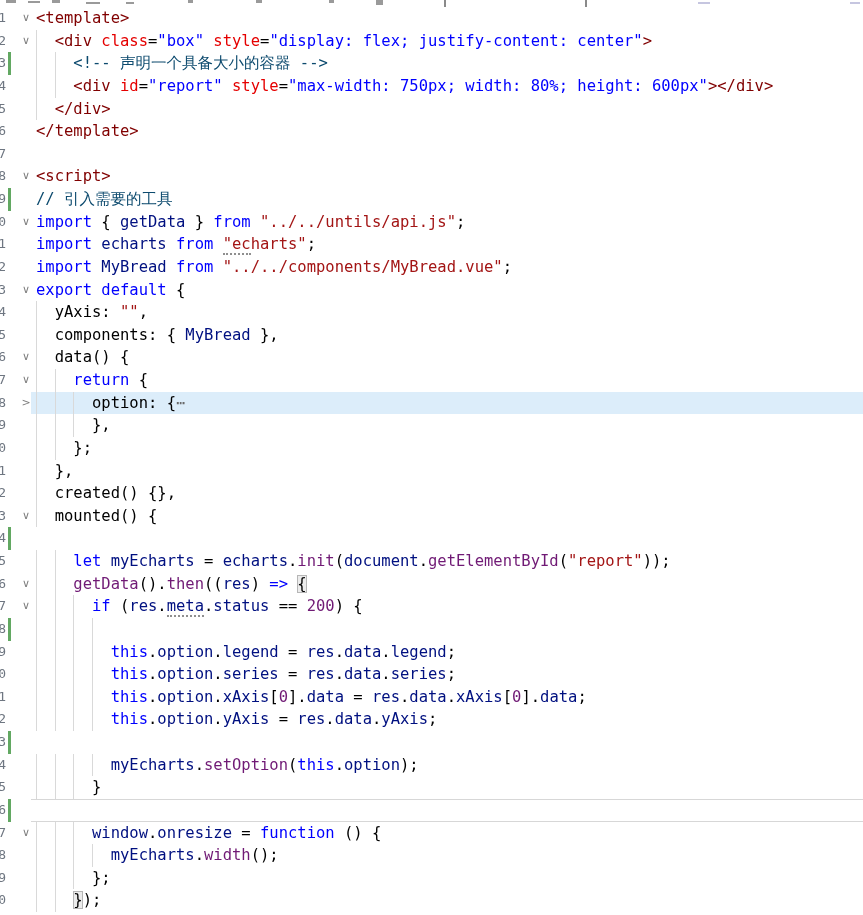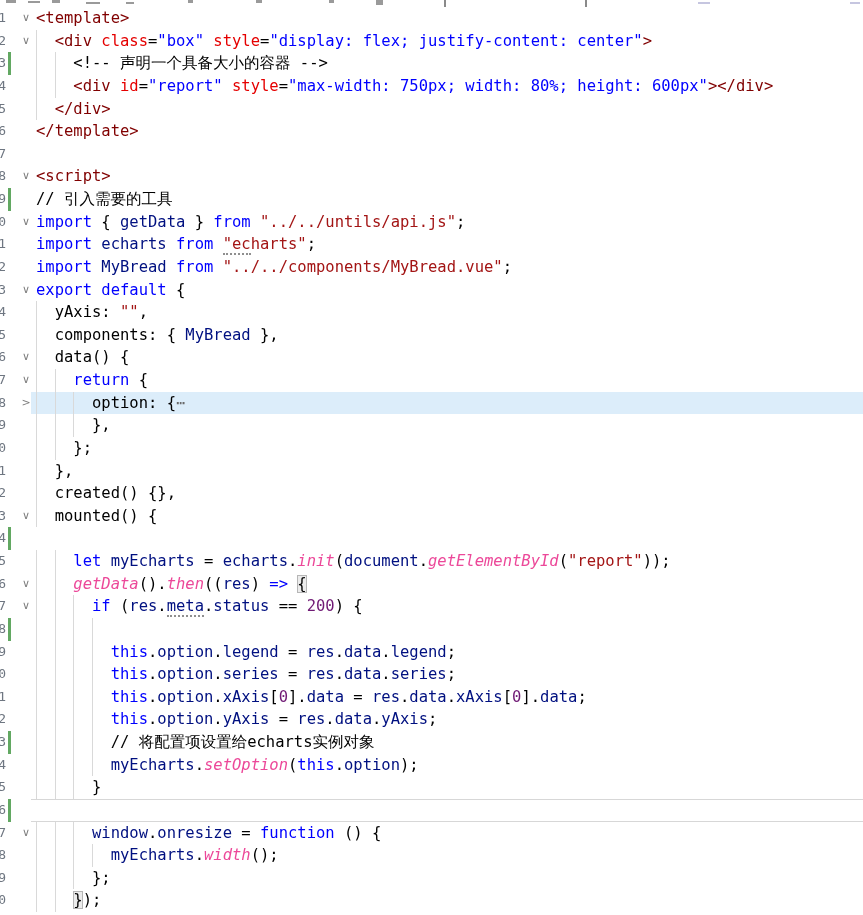--- a/index.html
+++ b/index.html
@@ -23,23 +23,23 @@
                    background:#dcedfa;z-index:0;}
   .hl-cur::before{content:"";position:absolute;left:31px;right:0;top:0;bottom:0;
                   border-top:1px solid #d7d7d7;border-bottom:1px solid #d7d7d7;
                   box-sizing:border-box;z-index:0;}
   
   .tk-kw{color:#0000ff;}
   .tk-tag{color:#800000;}
   .tk-attr{color:#e50000;}
   .tk-aval{color:#0000ff;}
   .tk-str{color:#a31515;}
-  .tk-com{color:#000000;}
+  .tk-com{color:#0c4a6e;}
   .tk-num{color:#701a75;}
-  .tk-fn{color:#ec4899;font-style:italic;}
+  .tk-fn{color:#701a75;}
   .tk-var{color:#001080;}
   .tk-txt{color:#000000;}
   .tk-dots{color:#696969;}
   .bracket{background:#ececec;outline:1px solid #b6b6b6;outline-offset:-1px;}
   .hint{border-bottom:2px dotted #8f8f8f;}
 </style>
 </head>
 <body>
 
 <div class="topstrip">
@@ -84,21 +84,21 @@
     <div class="line"><span class="num">23</span><span class="fold">∨</span><span class="content"><span class="indent" style="width: 2ch;"></span><span class="tk-txt">mounted() {</span></span></div>
     <div class="line"><span class="num">24</span><span class="git"></span></div>
     <div class="line"><span class="num">25</span><span class="content"><span class="indent" style="width: 4ch;"></span><span class="tk-kw">let</span><span class="tk-txt"> </span><span class="tk-var">myEcharts</span><span class="tk-txt"> = </span><span class="tk-var">echarts</span><span class="tk-txt">.</span><span class="tk-fn">init</span><span class="tk-txt">(</span><span class="tk-var">document</span><span class="tk-txt">.</span><span class="tk-fn">getElementById</span><span class="tk-txt">(</span><span class="tk-str">"report"</span><span class="tk-txt">));</span></span></div>
     <div class="line"><span class="num">26</span><span class="fold">∨</span><span class="content"><span class="indent" style="width: 4ch;"></span><span class="tk-fn">getData</span><span class="tk-txt">().</span><span class="tk-fn">then</span><span class="tk-txt">((</span><span class="tk-var">res</span><span class="tk-txt">) </span><span class="tk-kw">=&gt;</span><span class="tk-txt"> </span><span class="tk-txt bracket">{</span></span></div>
     <div class="line"><span class="num">27</span><span class="fold">∨</span><span class="content"><span class="indent" style="width: 6ch;"></span><span class="tk-kw">if</span><span class="tk-txt"> (</span><span class="tk-var">res</span><span class="tk-txt">.</span><span class="tk-var hint">meta</span><span class="tk-txt">.</span><span class="tk-var">status</span><span class="tk-txt"> == </span><span class="tk-num">200</span><span class="tk-txt">) {</span></span></div>
     <div class="line"><span class="num">28</span><span class="git"></span><span class="content"><span class="indent" style="width: 8ch;"></span></span></div>
     <div class="line"><span class="num">29</span><span class="content"><span class="indent" style="width: 8ch;"></span><span class="tk-kw">this</span><span class="tk-txt">.</span><span class="tk-var">option</span><span class="tk-txt">.</span><span class="tk-var">legend</span><span class="tk-txt"> = </span><span class="tk-var">res</span><span class="tk-txt">.</span><span class="tk-var">data</span><span class="tk-txt">.</span><span class="tk-var">legend</span><span class="tk-txt">;</span></span></div>
     <div class="line"><span class="num">30</span><span class="content"><span class="indent" style="width: 8ch;"></span><span class="tk-kw">this</span><span class="tk-txt">.</span><span class="tk-var">option</span><span class="tk-txt">.</span><span class="tk-var">series</span><span class="tk-txt"> = </span><span class="tk-var">res</span><span class="tk-txt">.</span><span class="tk-var">data</span><span class="tk-txt">.</span><span class="tk-var">series</span><span class="tk-txt">;</span></span></div>
     <div class="line"><span class="num">31</span><span class="content"><span class="indent" style="width: 8ch;"></span><span class="tk-kw">this</span><span class="tk-txt">.</span><span class="tk-var">option</span><span class="tk-txt">.</span><span class="tk-var">xAxis</span><span class="tk-txt">[</span><span class="tk-num">0</span><span class="tk-txt">].</span><span class="tk-var">data</span><span class="tk-txt"> = </span><span class="tk-var">res</span><span class="tk-txt">.</span><span class="tk-var">data</span><span class="tk-txt">.</span><span class="tk-var">xAxis</span><span class="tk-txt">[</span><span class="tk-num">0</span><span class="tk-txt">].</span><span class="tk-var">data</span><span class="tk-txt">;</span></span></div>
     <div class="line"><span class="num">32</span><span class="content"><span class="indent" style="width: 8ch;"></span><span class="tk-kw">this</span><span class="tk-txt">.</span><span class="tk-var">option</span><span class="tk-txt">.</span><span class="tk-var">yAxis</span><span class="tk-txt"> = </span><span class="tk-var">res</span><span class="tk-txt">.</span><span class="tk-var">data</span><span class="tk-txt">.</span><span class="tk-var">yAxis</span><span class="tk-txt">;</span></span></div>
-    <div class="line"><span class="num">33</span><span class="git"></span><span class="content"><span class="indent" style="width: 8ch;"></span><span class="tk-com">// 将配置项设置给echarts实例对象</span></span></div>
+    <div class="line"><span class="num">33</span><span class="git"></span></div>
     <div class="line"><span class="num">34</span><span class="content"><span class="indent" style="width: 8ch;"></span><span class="tk-var">myEcharts</span><span class="tk-txt">.</span><span class="tk-fn">setOption</span><span class="tk-txt">(</span><span class="tk-kw">this</span><span class="tk-txt">.</span><span class="tk-var">option</span><span class="tk-txt">);</span></span></div>
     <div class="line"><span class="num">35</span><span class="content"><span class="indent" style="width: 6ch;"></span><span class="tk-txt">}</span></span></div>
     <div class="line hl-cur"><span class="num">36</span><span class="git"></span></div>
     <div class="line"><span class="num">37</span><span class="fold">∨</span><span class="content"><span class="indent" style="width: 6ch;"></span><span class="tk-var">window</span><span class="tk-txt">.</span><span class="tk-var">onresize</span><span class="tk-txt"> = </span><span class="tk-kw">function</span><span class="tk-txt"> () {</span></span></div>
     <div class="line"><span class="num">38</span><span class="content"><span class="indent" style="width: 8ch;"></span><span class="tk-var">myEcharts</span><span class="tk-txt">.</span><span class="tk-fn">width</span><span class="tk-txt">();</span></span></div>
     <div class="line"><span class="num">39</span><span class="content"><span class="indent" style="width: 6ch;"></span><span class="tk-txt">};</span></span></div>
     <div class="line"><span class="num">40</span><span class="content"><span class="indent" style="width: 4ch;"></span><span class="tk-txt bracket">}</span><span class="tk-txt">);</span></span></div>
   </div>
 
 </body></html>

